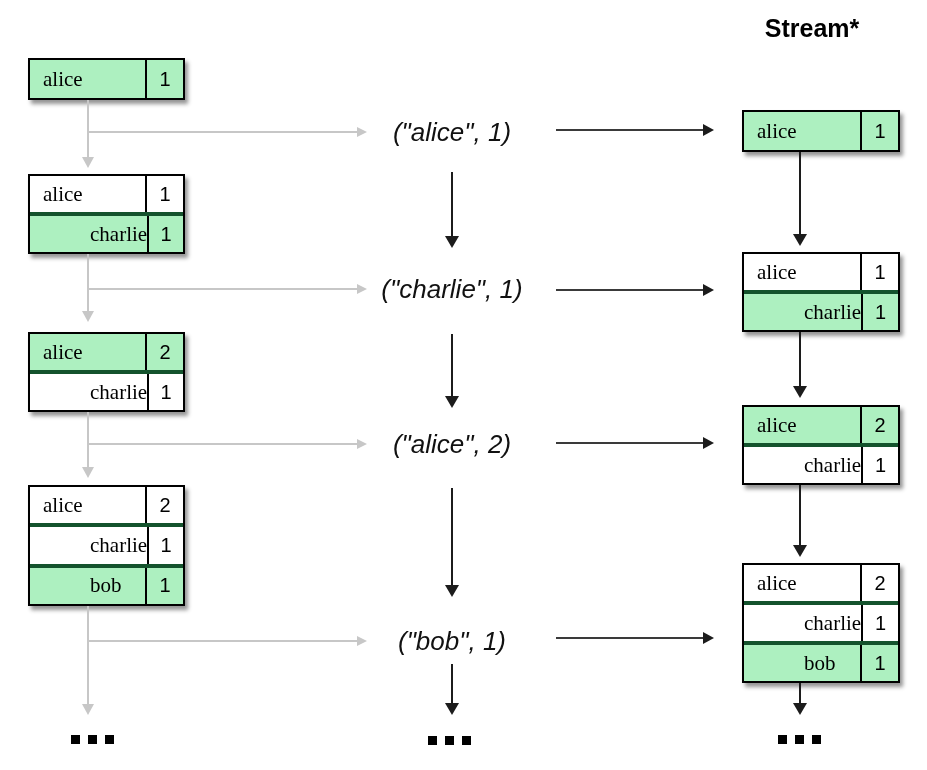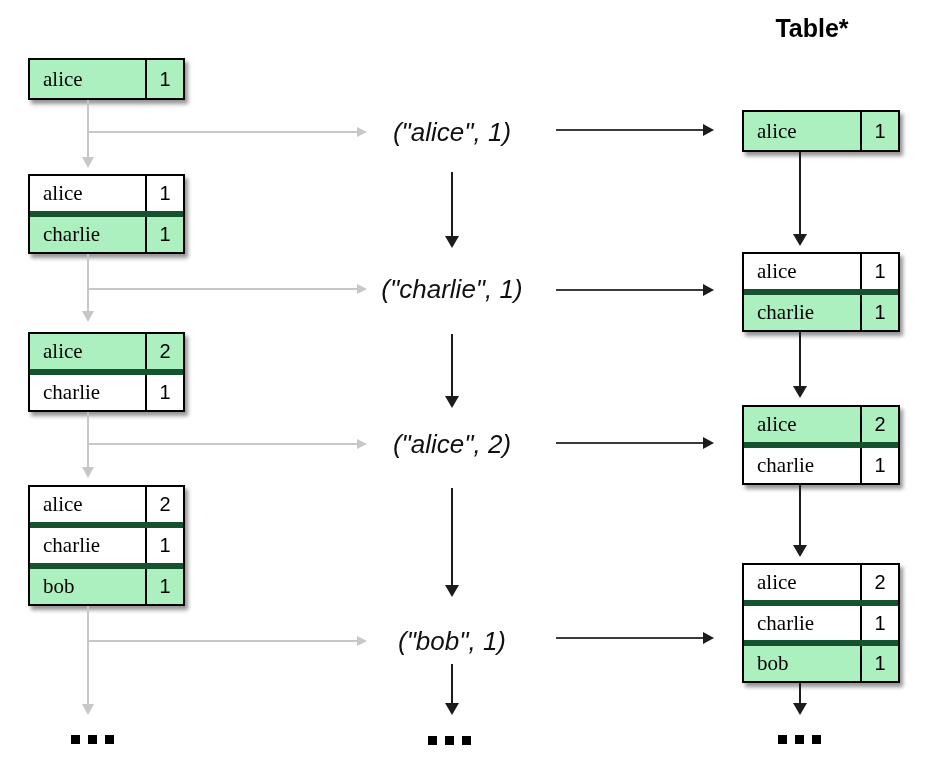--- a/index.html
+++ b/index.html
@@ -15,21 +15,21 @@
   
   .hdr{position:absolute;font-weight:bold;font-size:25px;text-align:center;line-height:28px;}
   .hdr .sub{font-size:18px;line-height:21px;}
   
   .tbl{
     position:absolute;background:#fff;border:2px solid #000;box-sizing:border-box;
     display:flex;flex-direction:column;
     box-shadow:3px 4px 4px rgba(0,0,0,.42);
   }
   .row{flex:1;display:flex;background:#fff;}
-  .row + .row{border-top:6px solid #14532d;}
+  .row + .row{border-top:4px solid #14532d;padding-left:47px;}
   .row.hl{background:var(--highlight-green);}
   .key{
     flex:1;display:flex;align-items:center;padding-left:13px;
     font-family:"Liberation Serif",serif;font-size:21px;
   }
   .val{
     width:38px;box-sizing:border-box;border-left:2px solid #000;
     display:flex;align-items:center;justify-content:center;
     font-family:"Liberation Sans",sans-serif;font-size:20px;
   }
@@ -56,21 +56,21 @@
 </style>
 </head>
 <body>
 
 <div id="stage">
 
   <div class="hdr" style="left:40px;top:14px;width:140px;margin-top:48px;">
     <div>Table</div>
   </div>
   <div class="hdr" style="left:742px;top:14px;width:140px;">
-    <div>Table*</div>
+    <div>Stream*</div>
   </div>
 
   <div class="tbl" style="left:28px;top:58px;width:157px;height:42px;">
     <div class="row hl">
       <div class="key">alice</div>
       <div class="val">1</div>
     </div>
   </div>
 
   <div class="tbl" style="left:28px;top:174px;width:157px;height:80px;">

